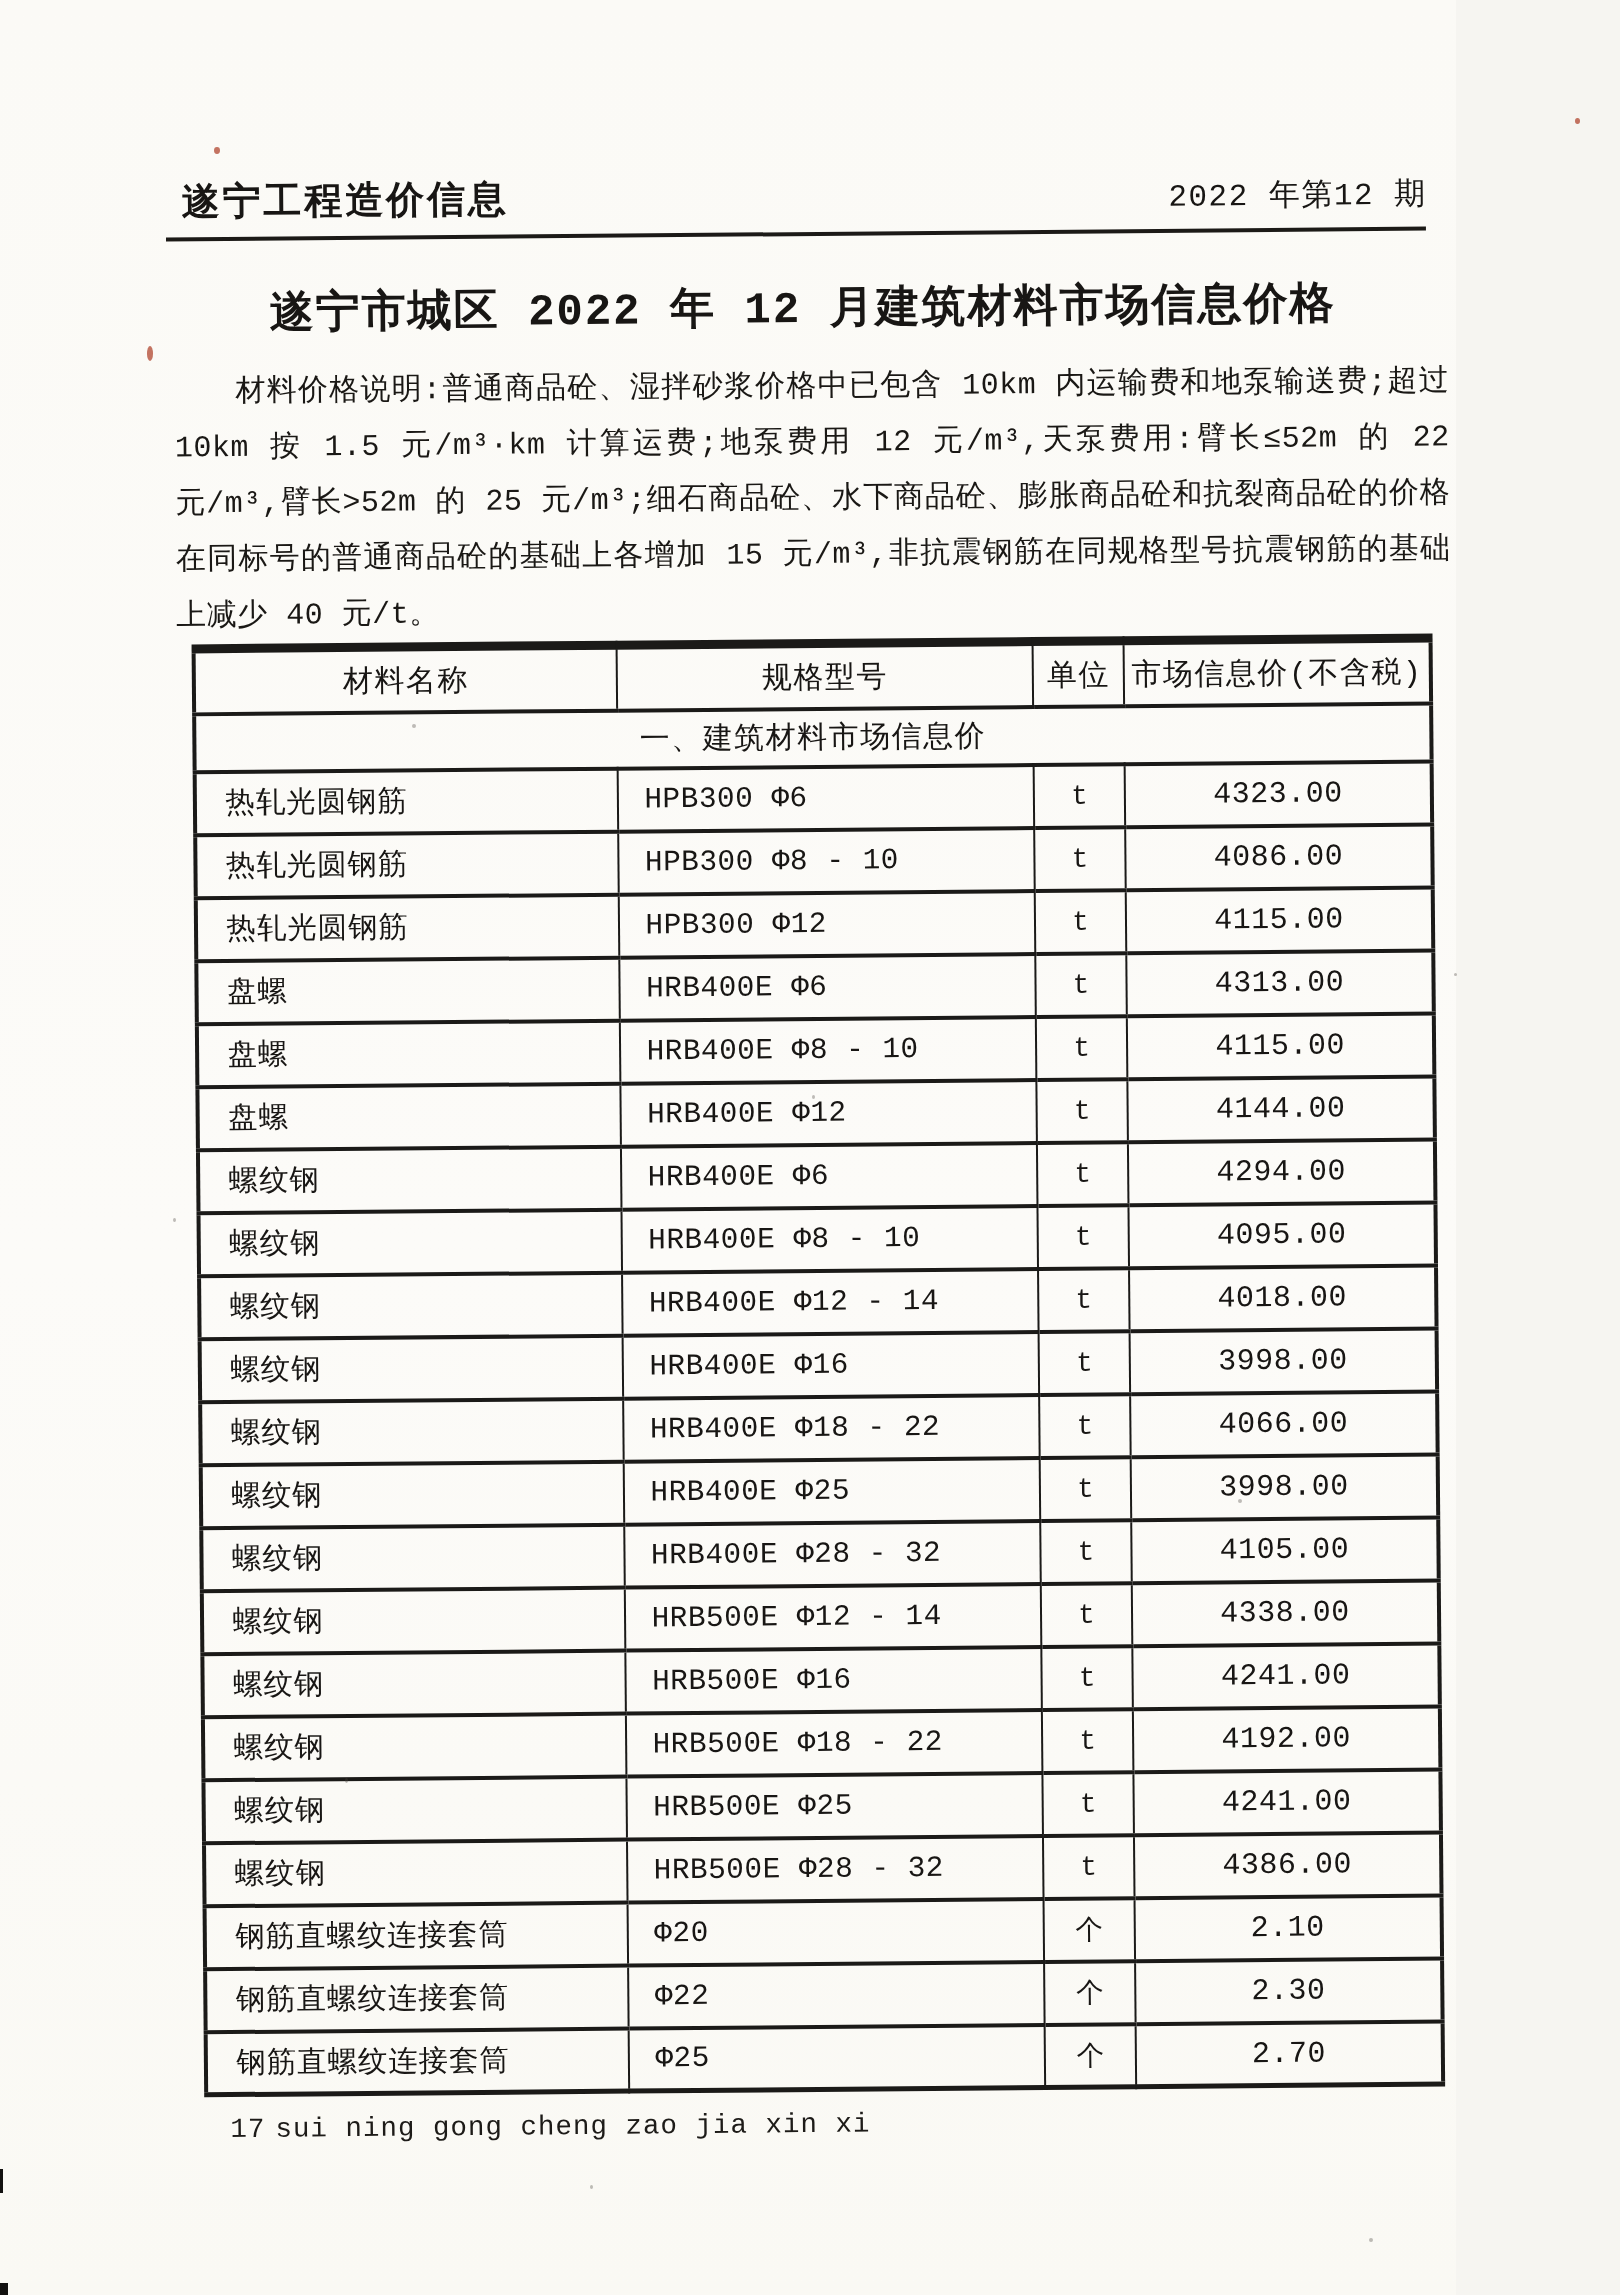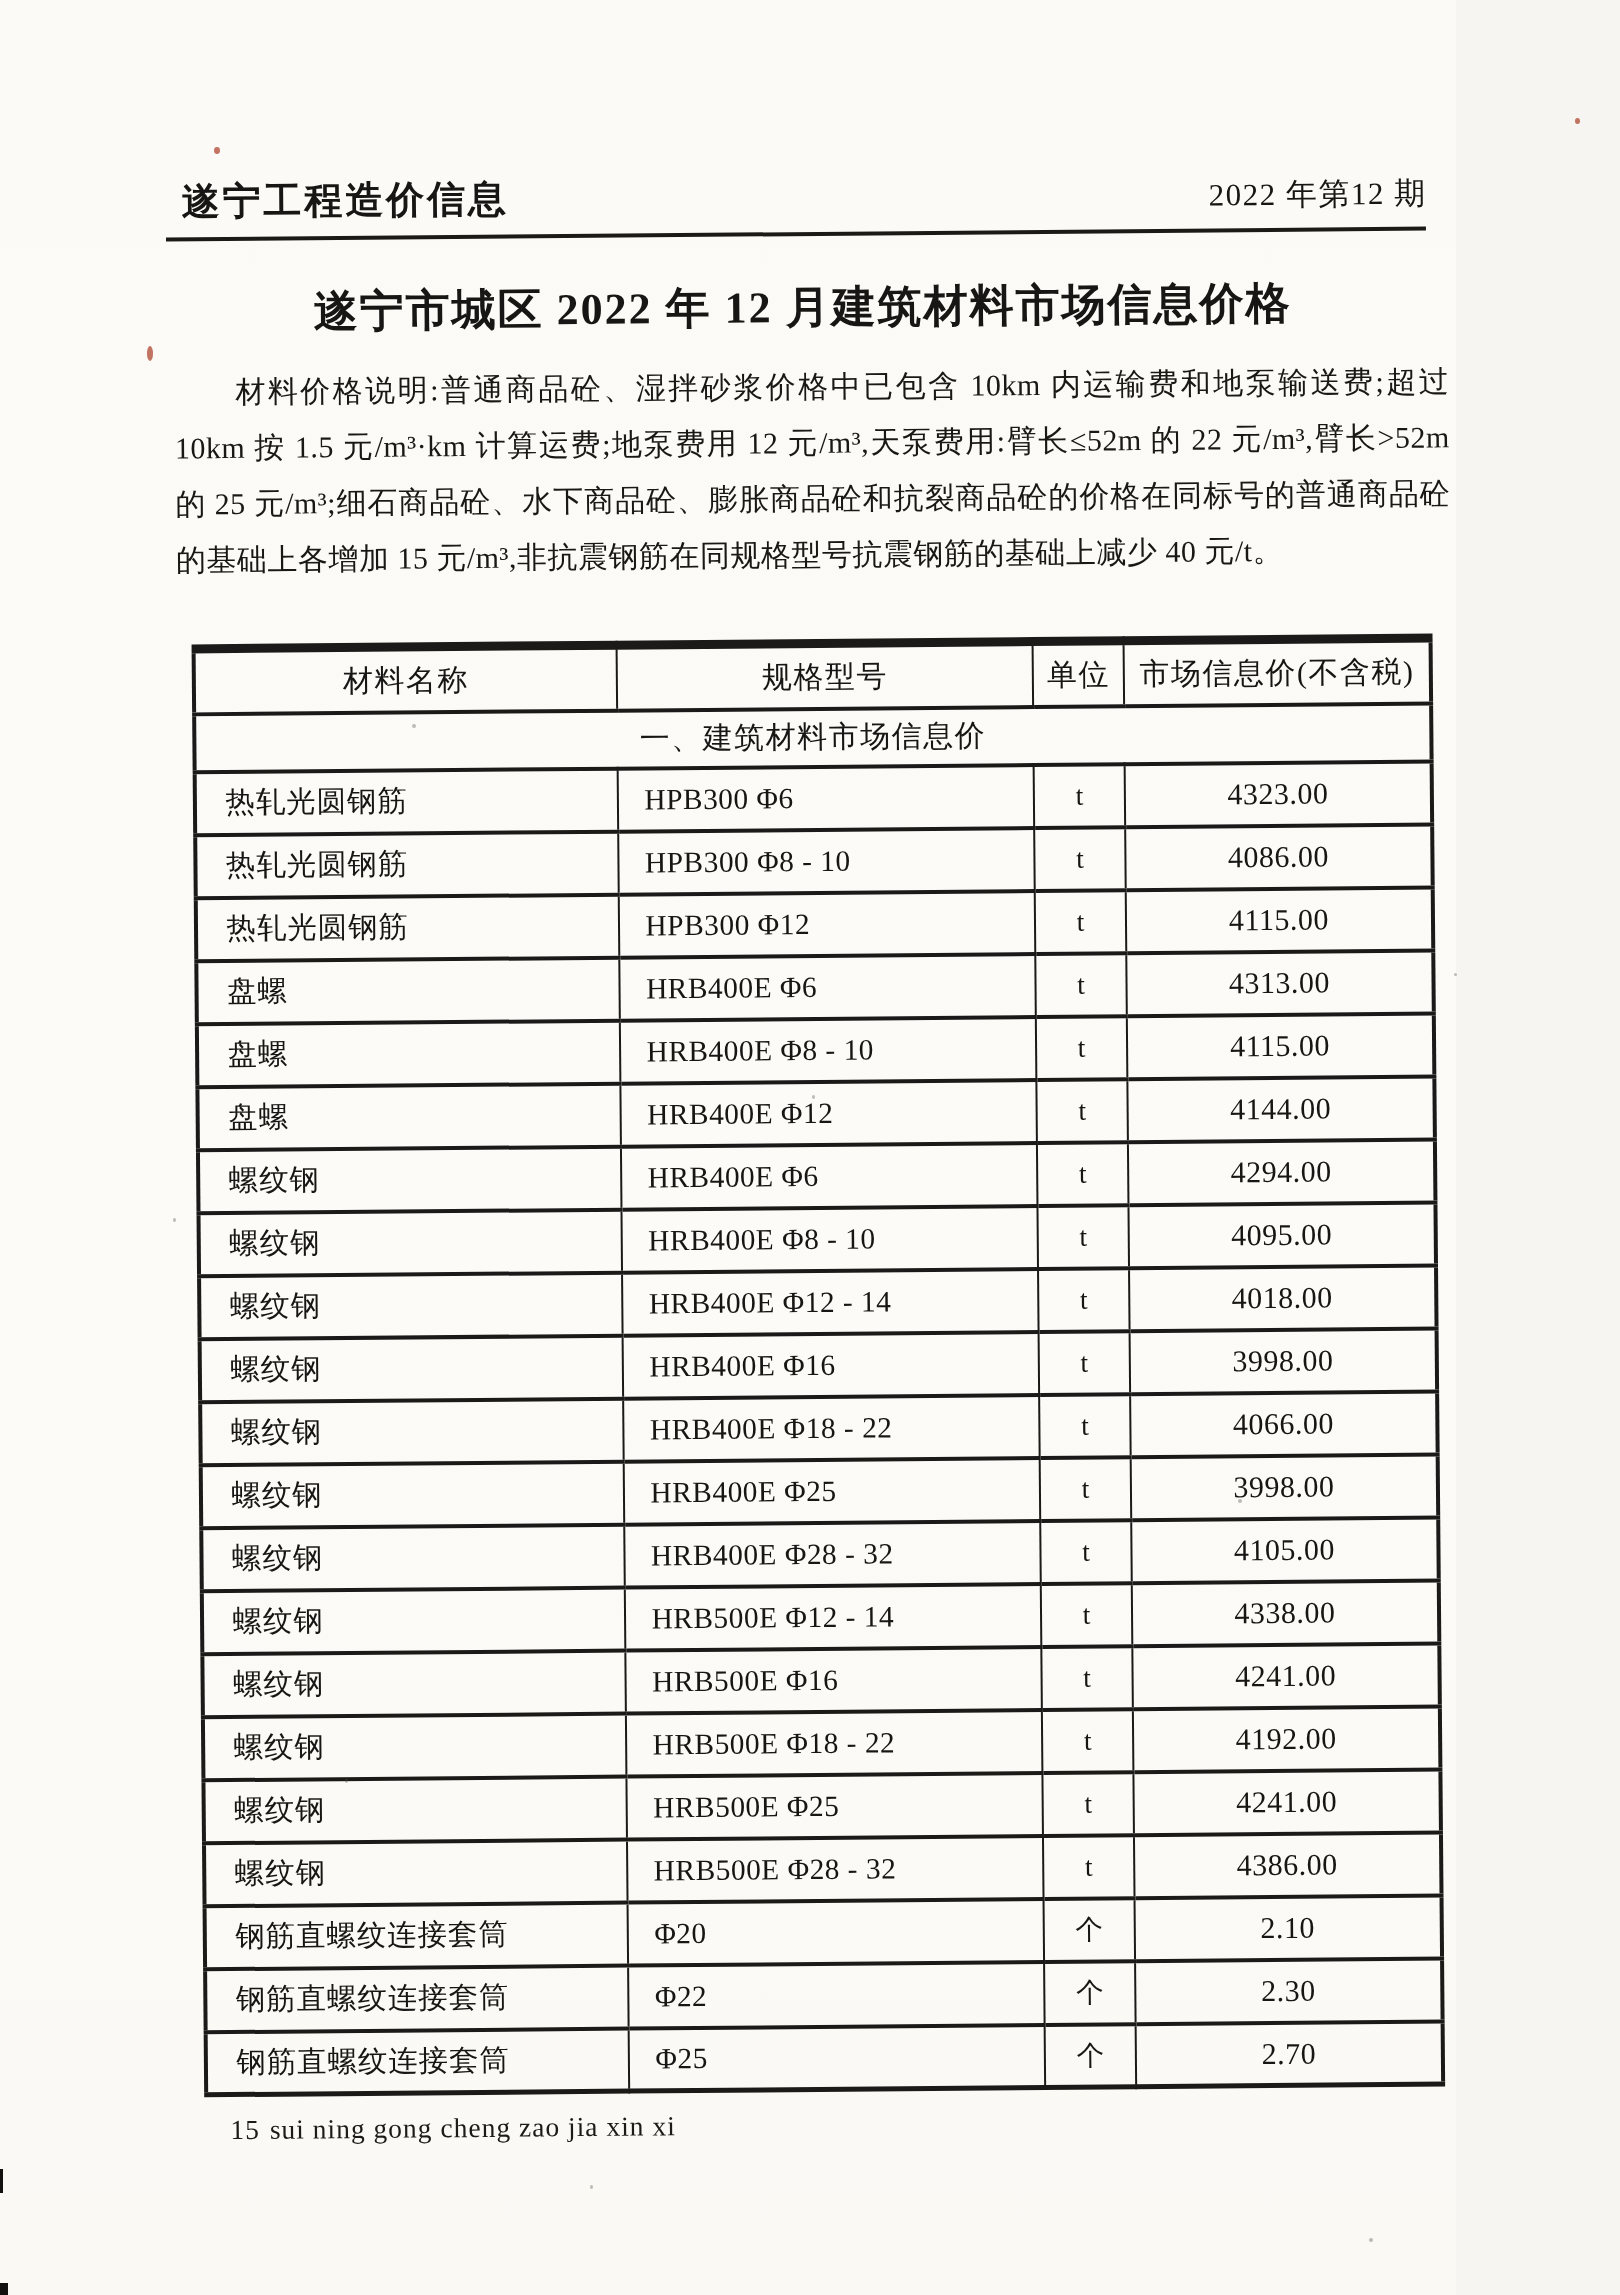--- a/index.html
+++ b/index.html
@@ -8,21 +8,21 @@
     width: 1620px;
     height: 2295px;
     overflow: hidden;
     background: #f6f5f1;
   }
   .page {
     position: relative;
     width: 1456px;
     height: 2295px;
     background: linear-gradient(180deg, #fbfaf6 0%, #fcfbf8 55%, #faf9f4 100%);
-    font-family: Liberation Serif, serif;
+    font-family: Liberation Mono, monospace;
     color: #181614;
   }
   .content {
     position: absolute;
     inset: 0;
     transform: rotate(-0.5deg);
     transform-origin: 810px 1153px;
   }
   .masthead {
     position: absolute;
@@ -326,21 +326,21 @@
           <tr>
             <td class="c1">钢筋直螺纹连接套筒</td>
             <td class="c2">Φ25</td>
             <td class="c3">个</td>
             <td class="c4">2.70</td>
           </tr>
         </tbody>
     </table>
 
     <div class="footer">
-      <span>15</span>
+      <span>17</span>
       <span>sui ning gong cheng zao jia xin xi</span>
     </div>
   </div>
 
   <div class="speck red" style="left:214px;  top:147px;  width:5.9px; height:6.9px;"></div>
   <div class="speck red" style="left:147px;  top:346px;  width:5.9px; height:14.7px;"></div>
   <div class="speck red" style="left:1575px; top:118px;  width:4.9px; height:5.9px;"></div>
   <div class="speck gray" style="left:412px;  top:724px; width:3.9px;  height:3.9px;"></div>
   <div class="speck gray" style="left:812px; top:1095px; width:3.4px;  height:4.4px;"></div>
   <div class="speck gray" style="left:1238px; top:1499px; width:3.9px;  height:3.9px;"></div>

